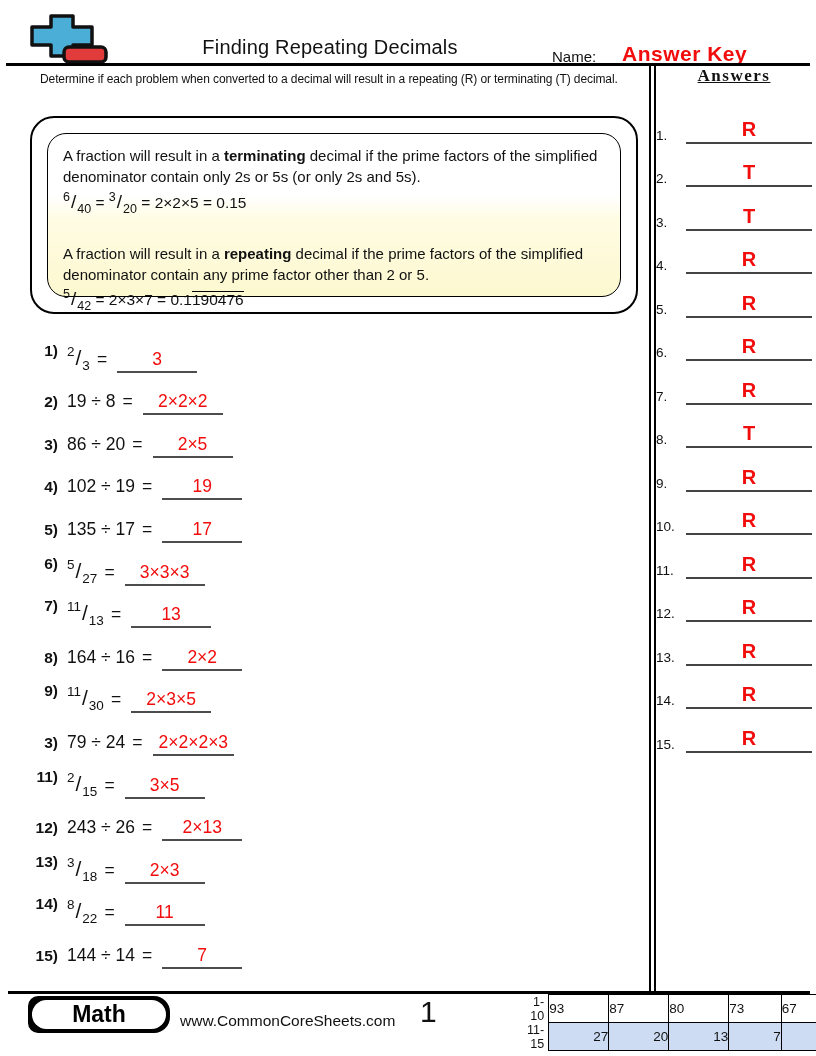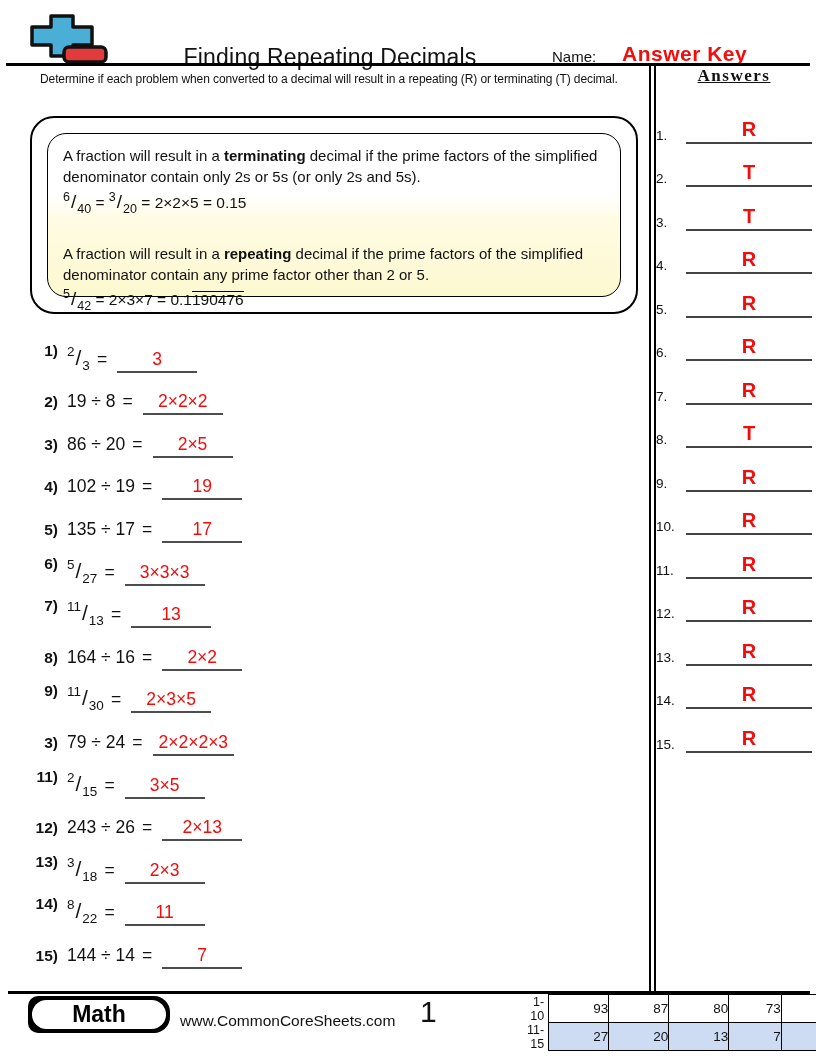--- a/index.html
+++ b/index.html
@@ -5,22 +5,22 @@
   * { margin:0; padding:0; box-sizing:border-box; }
   body { background:#888; font-family:"Liberation Sans", sans-serif; }
   .page {
     position:relative; width:816px; height:1056px; margin:0 auto;
     background:#fff; color:#111; overflow:hidden;
   }
 
   
   .logo { position:absolute; left:26px; top:14px; }
   .page-title {
-    position:absolute; left:0; top:44px; width:660px; text-align:center;
-    font-size:23px; font-weight:500; letter-spacing:0.2px;
+    position:absolute; left:0; top:36px; width:660px; text-align:center;
+    font-size:20px; font-weight:500; letter-spacing:0.2px;
   }
   .name-label { position:absolute; left:552px; top:48px; font-size:15px; }
   .name-value { position:absolute; left:622px; top:42px; font-size:21px; font-weight:bold; color:#f20d0d; letter-spacing:0.5px; }
   .header-rule { position:absolute; left:6px; top:63px; width:804px; height:3px; background:#000; }
 
   
   .divider {
     position:absolute; left:649px; top:66px; height:928px; width:7px;
     border-left:2.5px solid #000; border-right:2.5px solid #000;
   }
@@ -83,21 +83,21 @@
     background:#000; border-radius:10px 16px 16px 10px;
   }
   .math-badge-inner {
     position:absolute; inset:4px; background:#fff; border-radius:15px;
     display:flex; align-items:center; justify-content:center;
     font-size:23px; font-weight:bold; color:#000;
   }
   .website { position:absolute; left:180px; top:1012px; font-size:15.5px; }
   .page-number { position:absolute; left:420px; top:995px; font-size:30px; }
   .score-table { position:absolute; left:527px; top:994px; border-collapse:collapse; }
-  .score-table td { font-size:13.5px; text-align:right; }
+  .score-table td { font-size:13.5px; text-align:left; }
   .score-table .lbl { border:none; padding:0 4px 0 0; text-align:right; font-size:12.5px; width:40px; }
   .score-table .cell { border:1.5px solid #000; width:24.5px; height:20px; background:#fff; }
   .score-table .blue { background:#cddcf3;padding-left:44px; }
 </style>
 </head>
 <body>
 
 <div class="page">
 
   <div class="logo">

